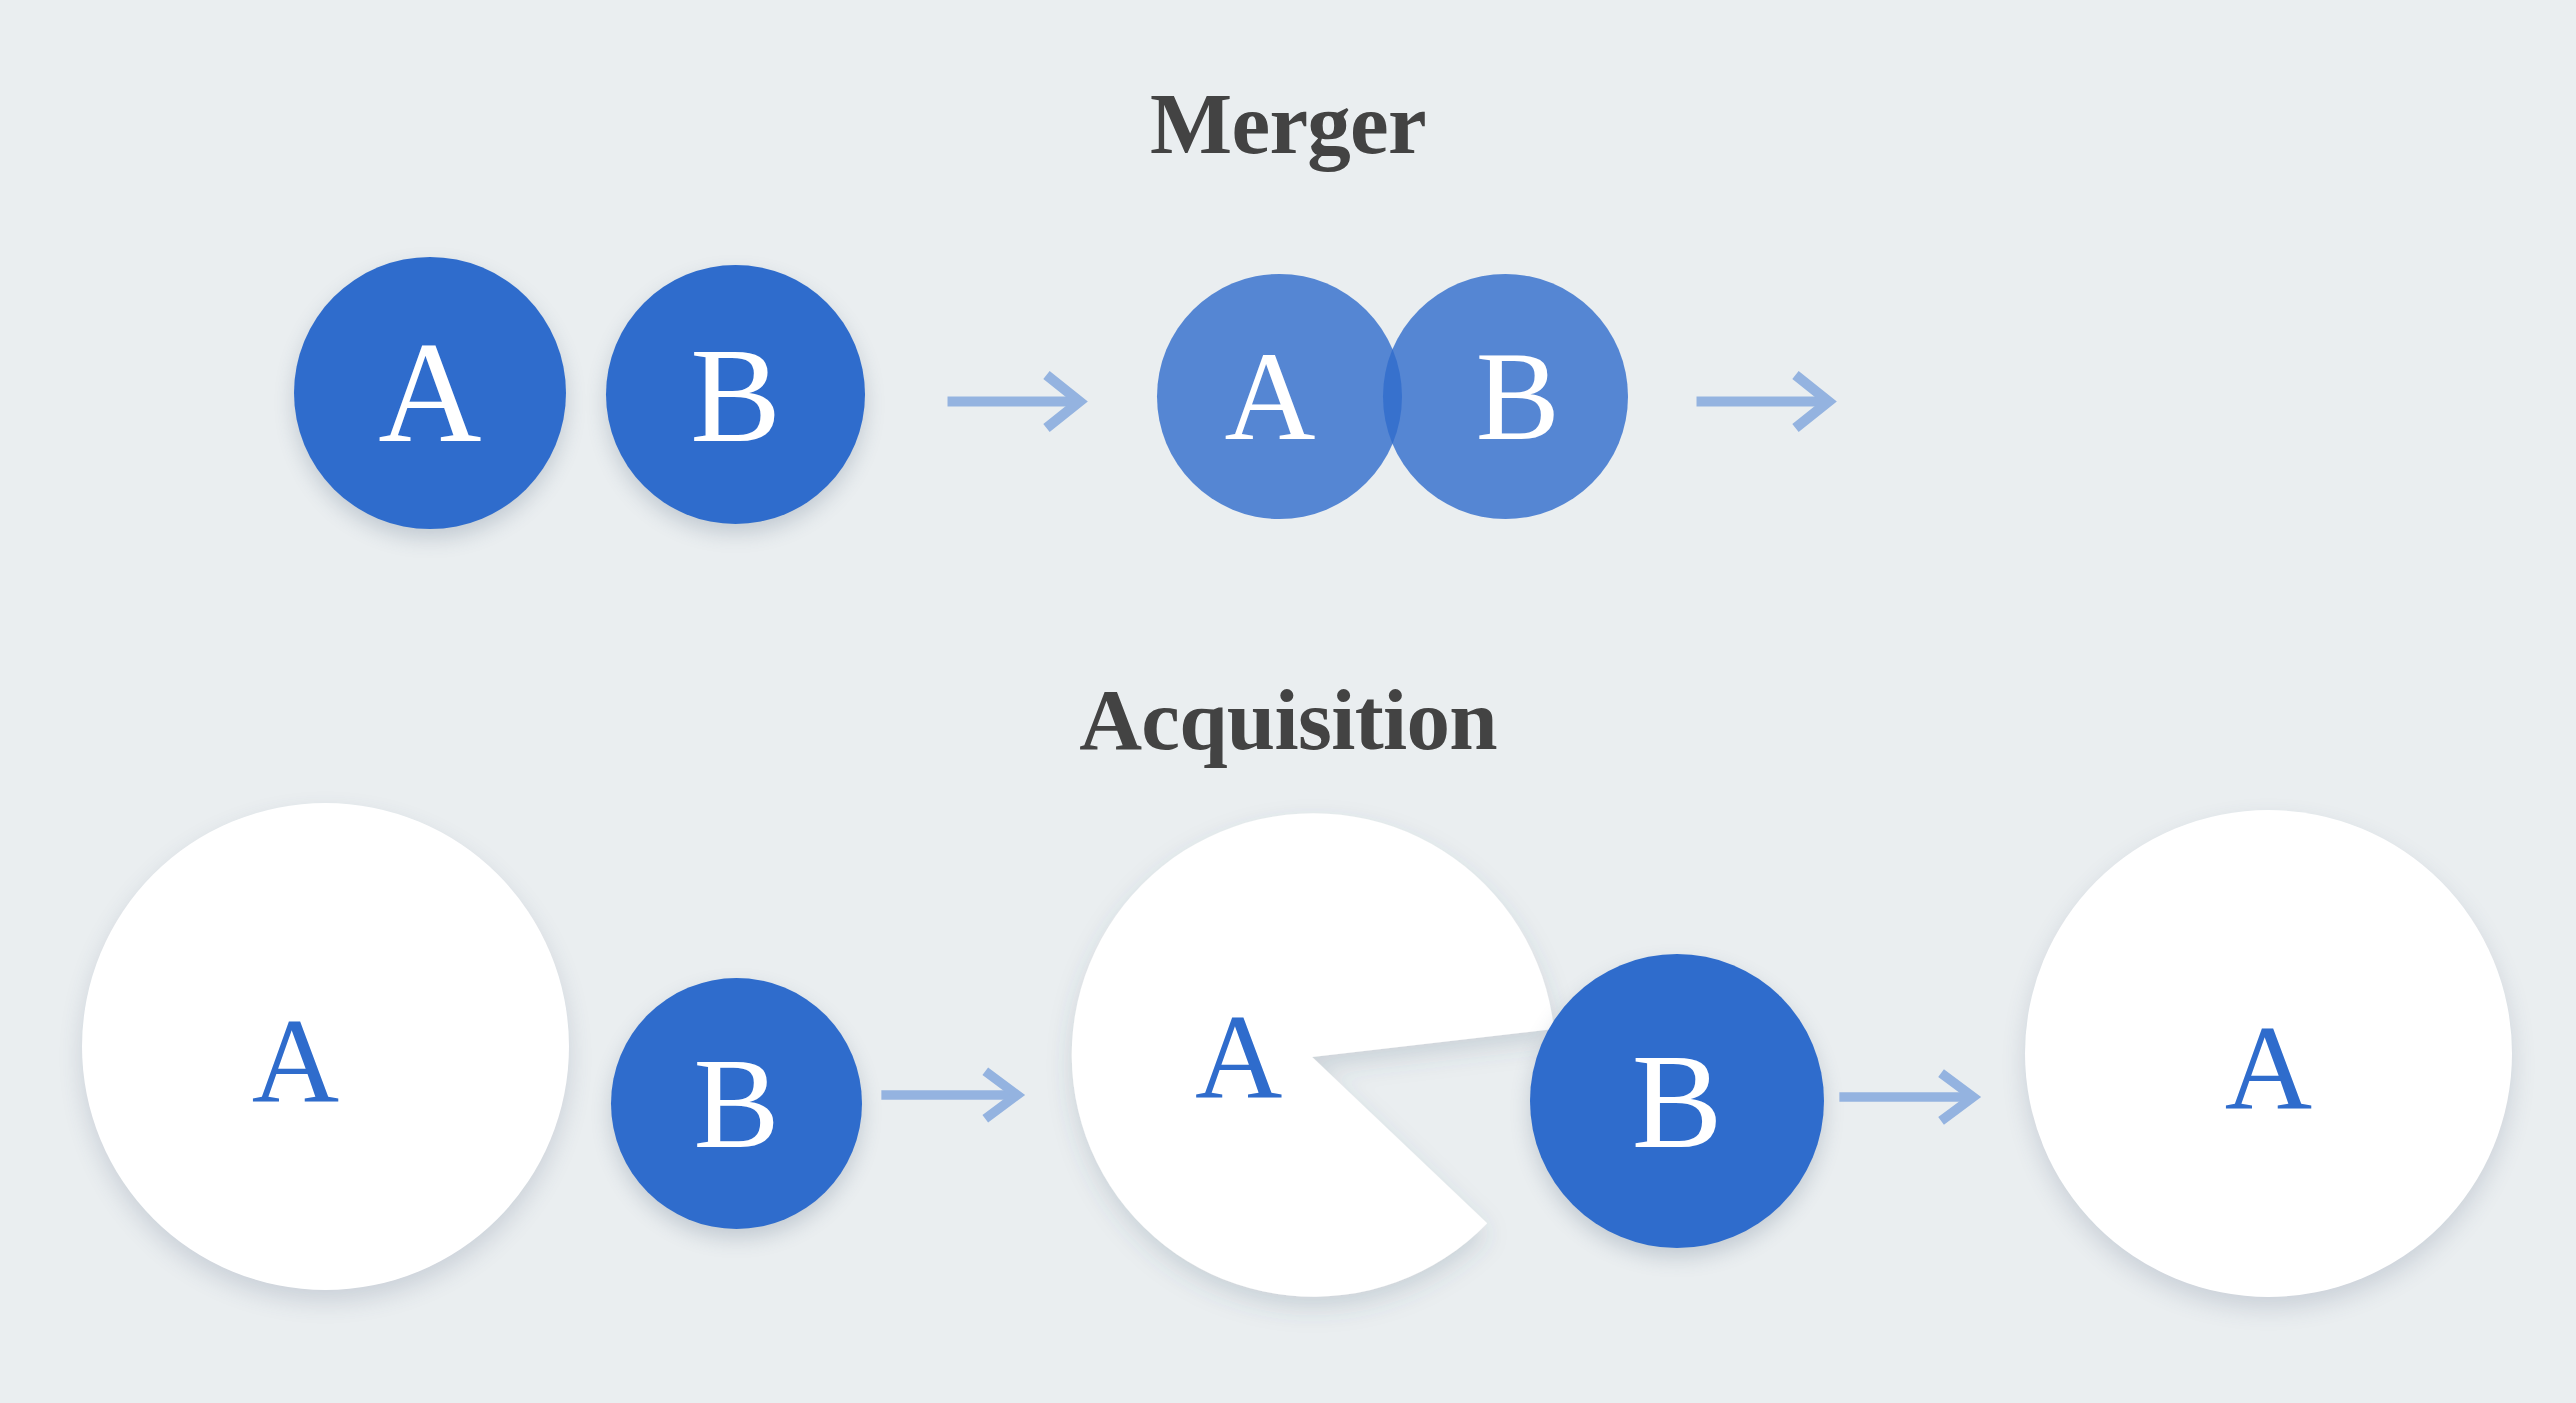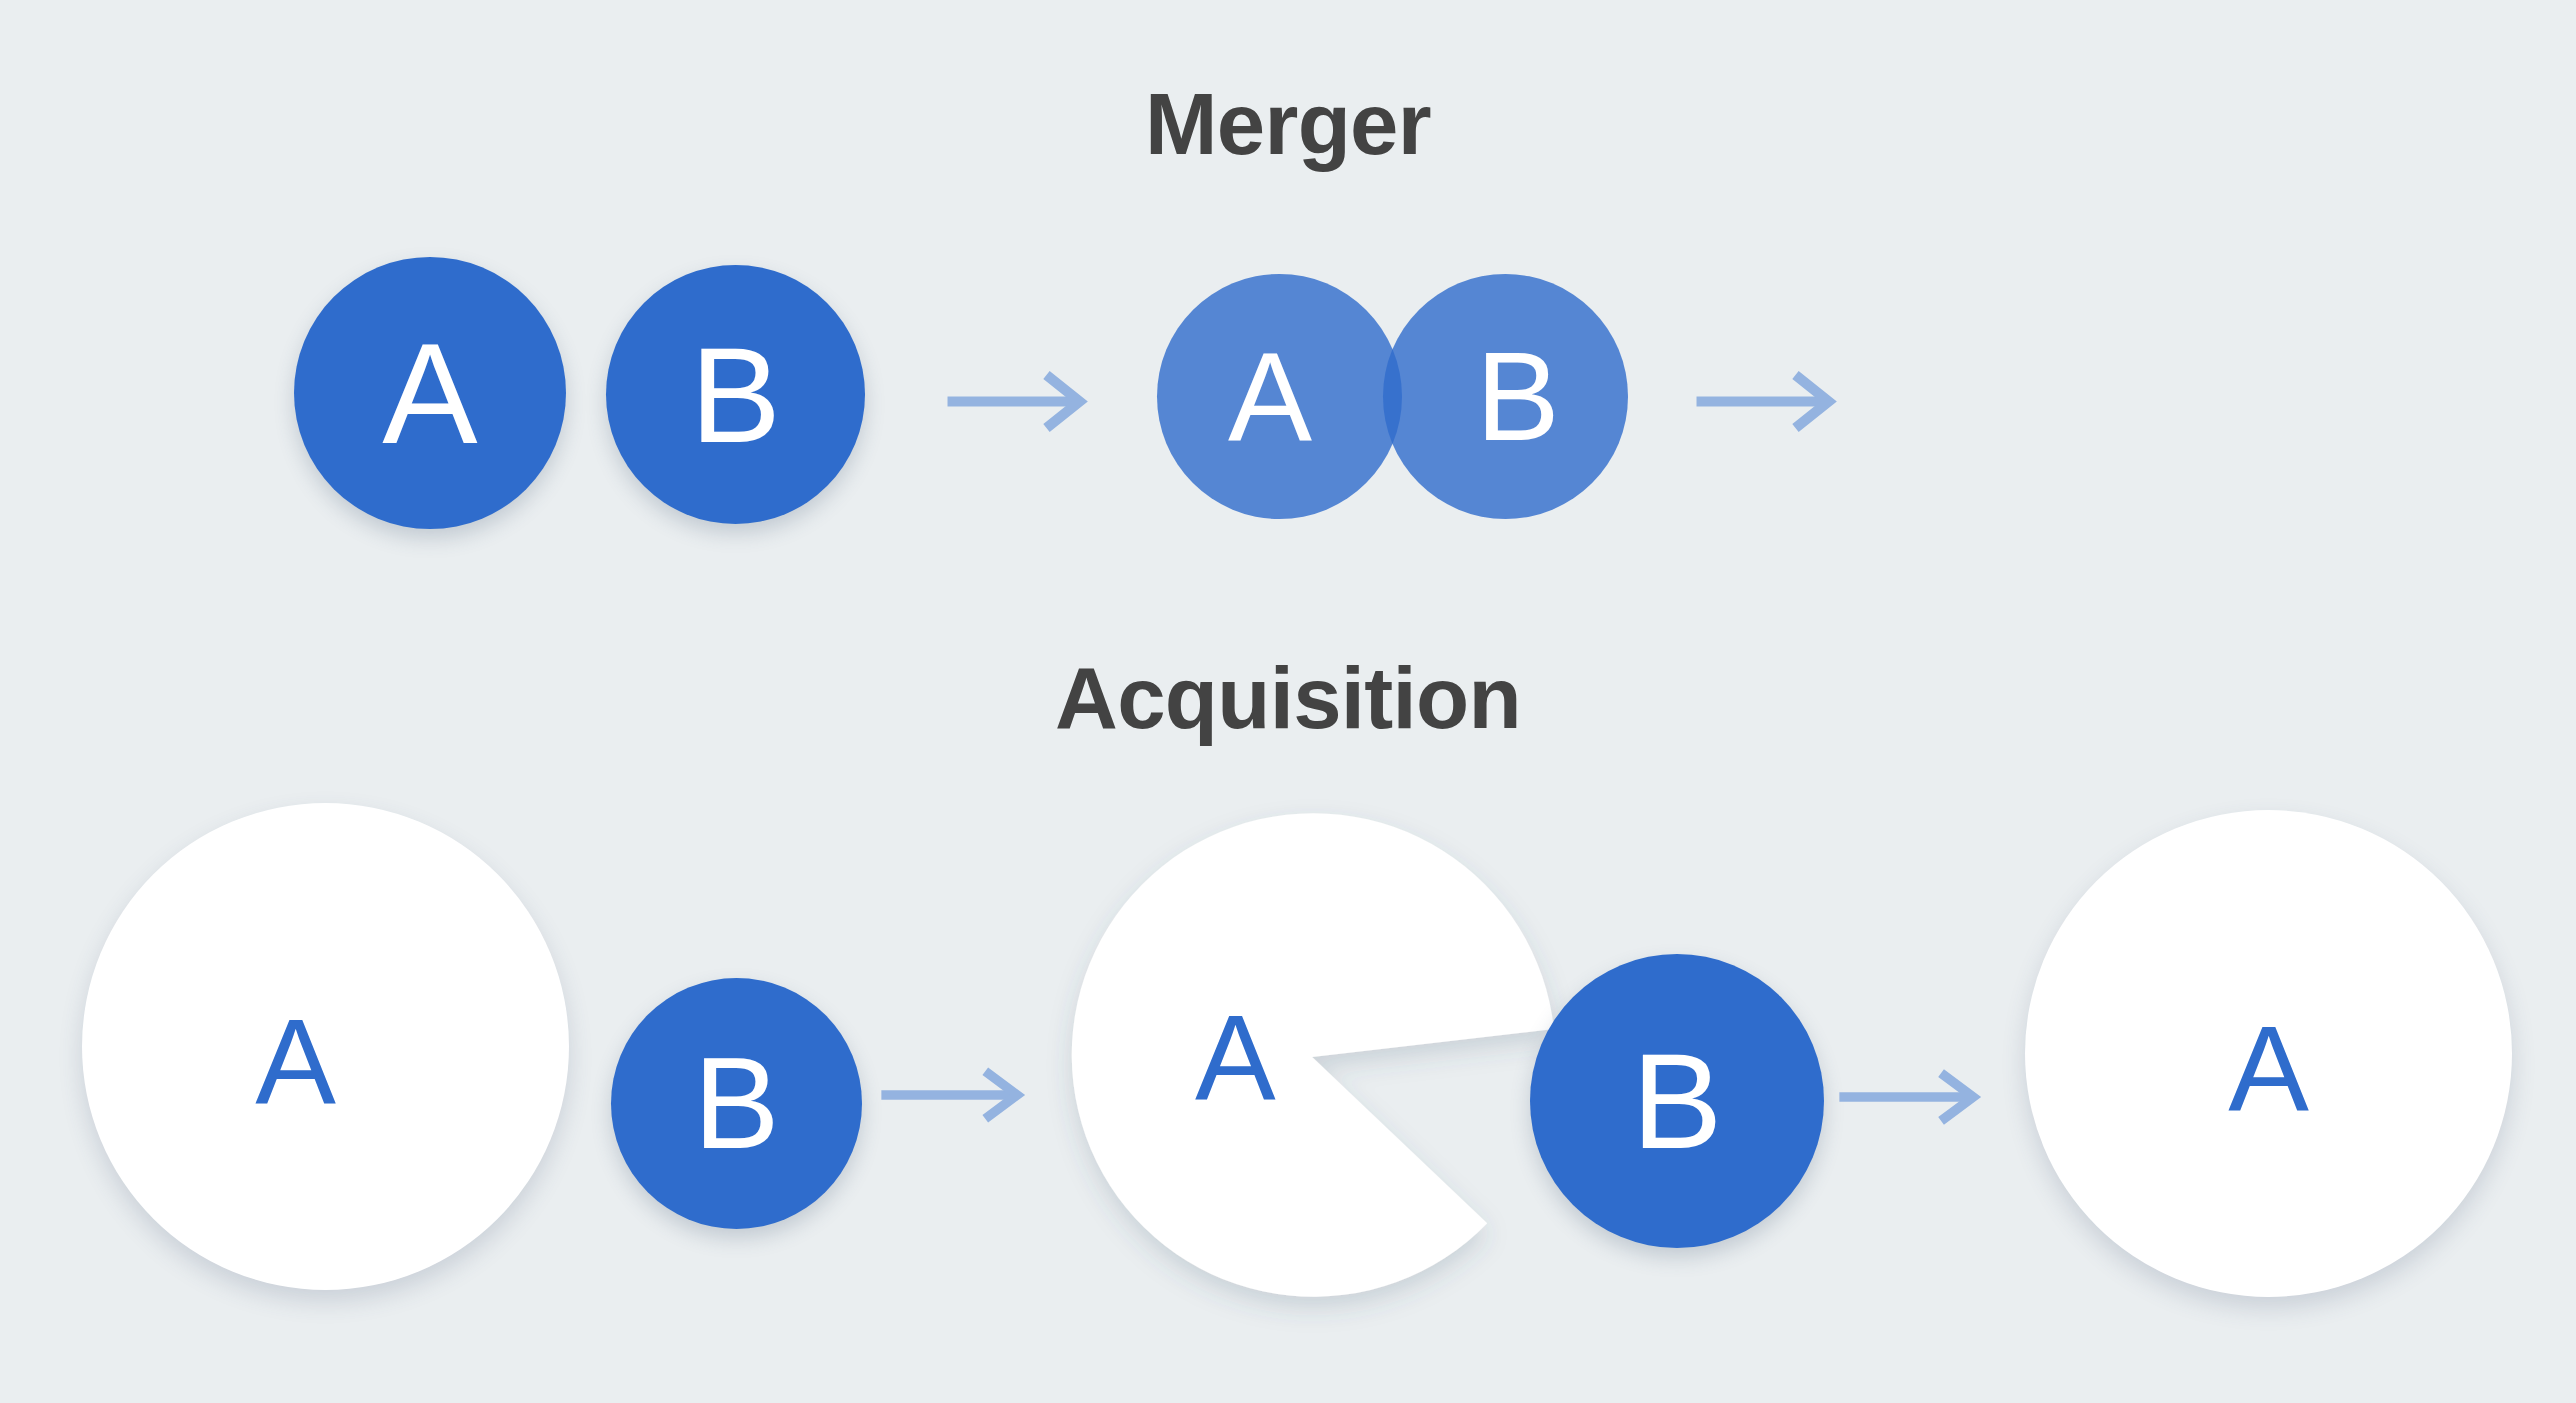--- a/index.html
+++ b/index.html
@@ -12,37 +12,38 @@
     background: #eaeef0;
     font-family: "Liberation Sans", sans-serif;
     overflow: hidden;
     position: relative;
   }
   .stage {
     position: absolute;
     inset: 0;
     width: 2576px;
     height: 1404px;
+    font-family: Liberation Serif, serif;
   }
   .section-title {
     position: absolute;
     width: 100%;
     text-align: center;
     font-weight: bold;
     color: #434343;
     letter-spacing: -0.7px;
     line-height: 1;
     user-select: none;
   }
   #merger-title {
     top: 80px;
     font-size: 87px;
   }
   #acquisition-title {
-    top: 654px;
+    top: 676px;
     font-size: 87px;
   }
 
   
   .circle {
     position: absolute;
     border-radius: 50%;
     display: flex;
     align-items: center;
     justify-content: center;

